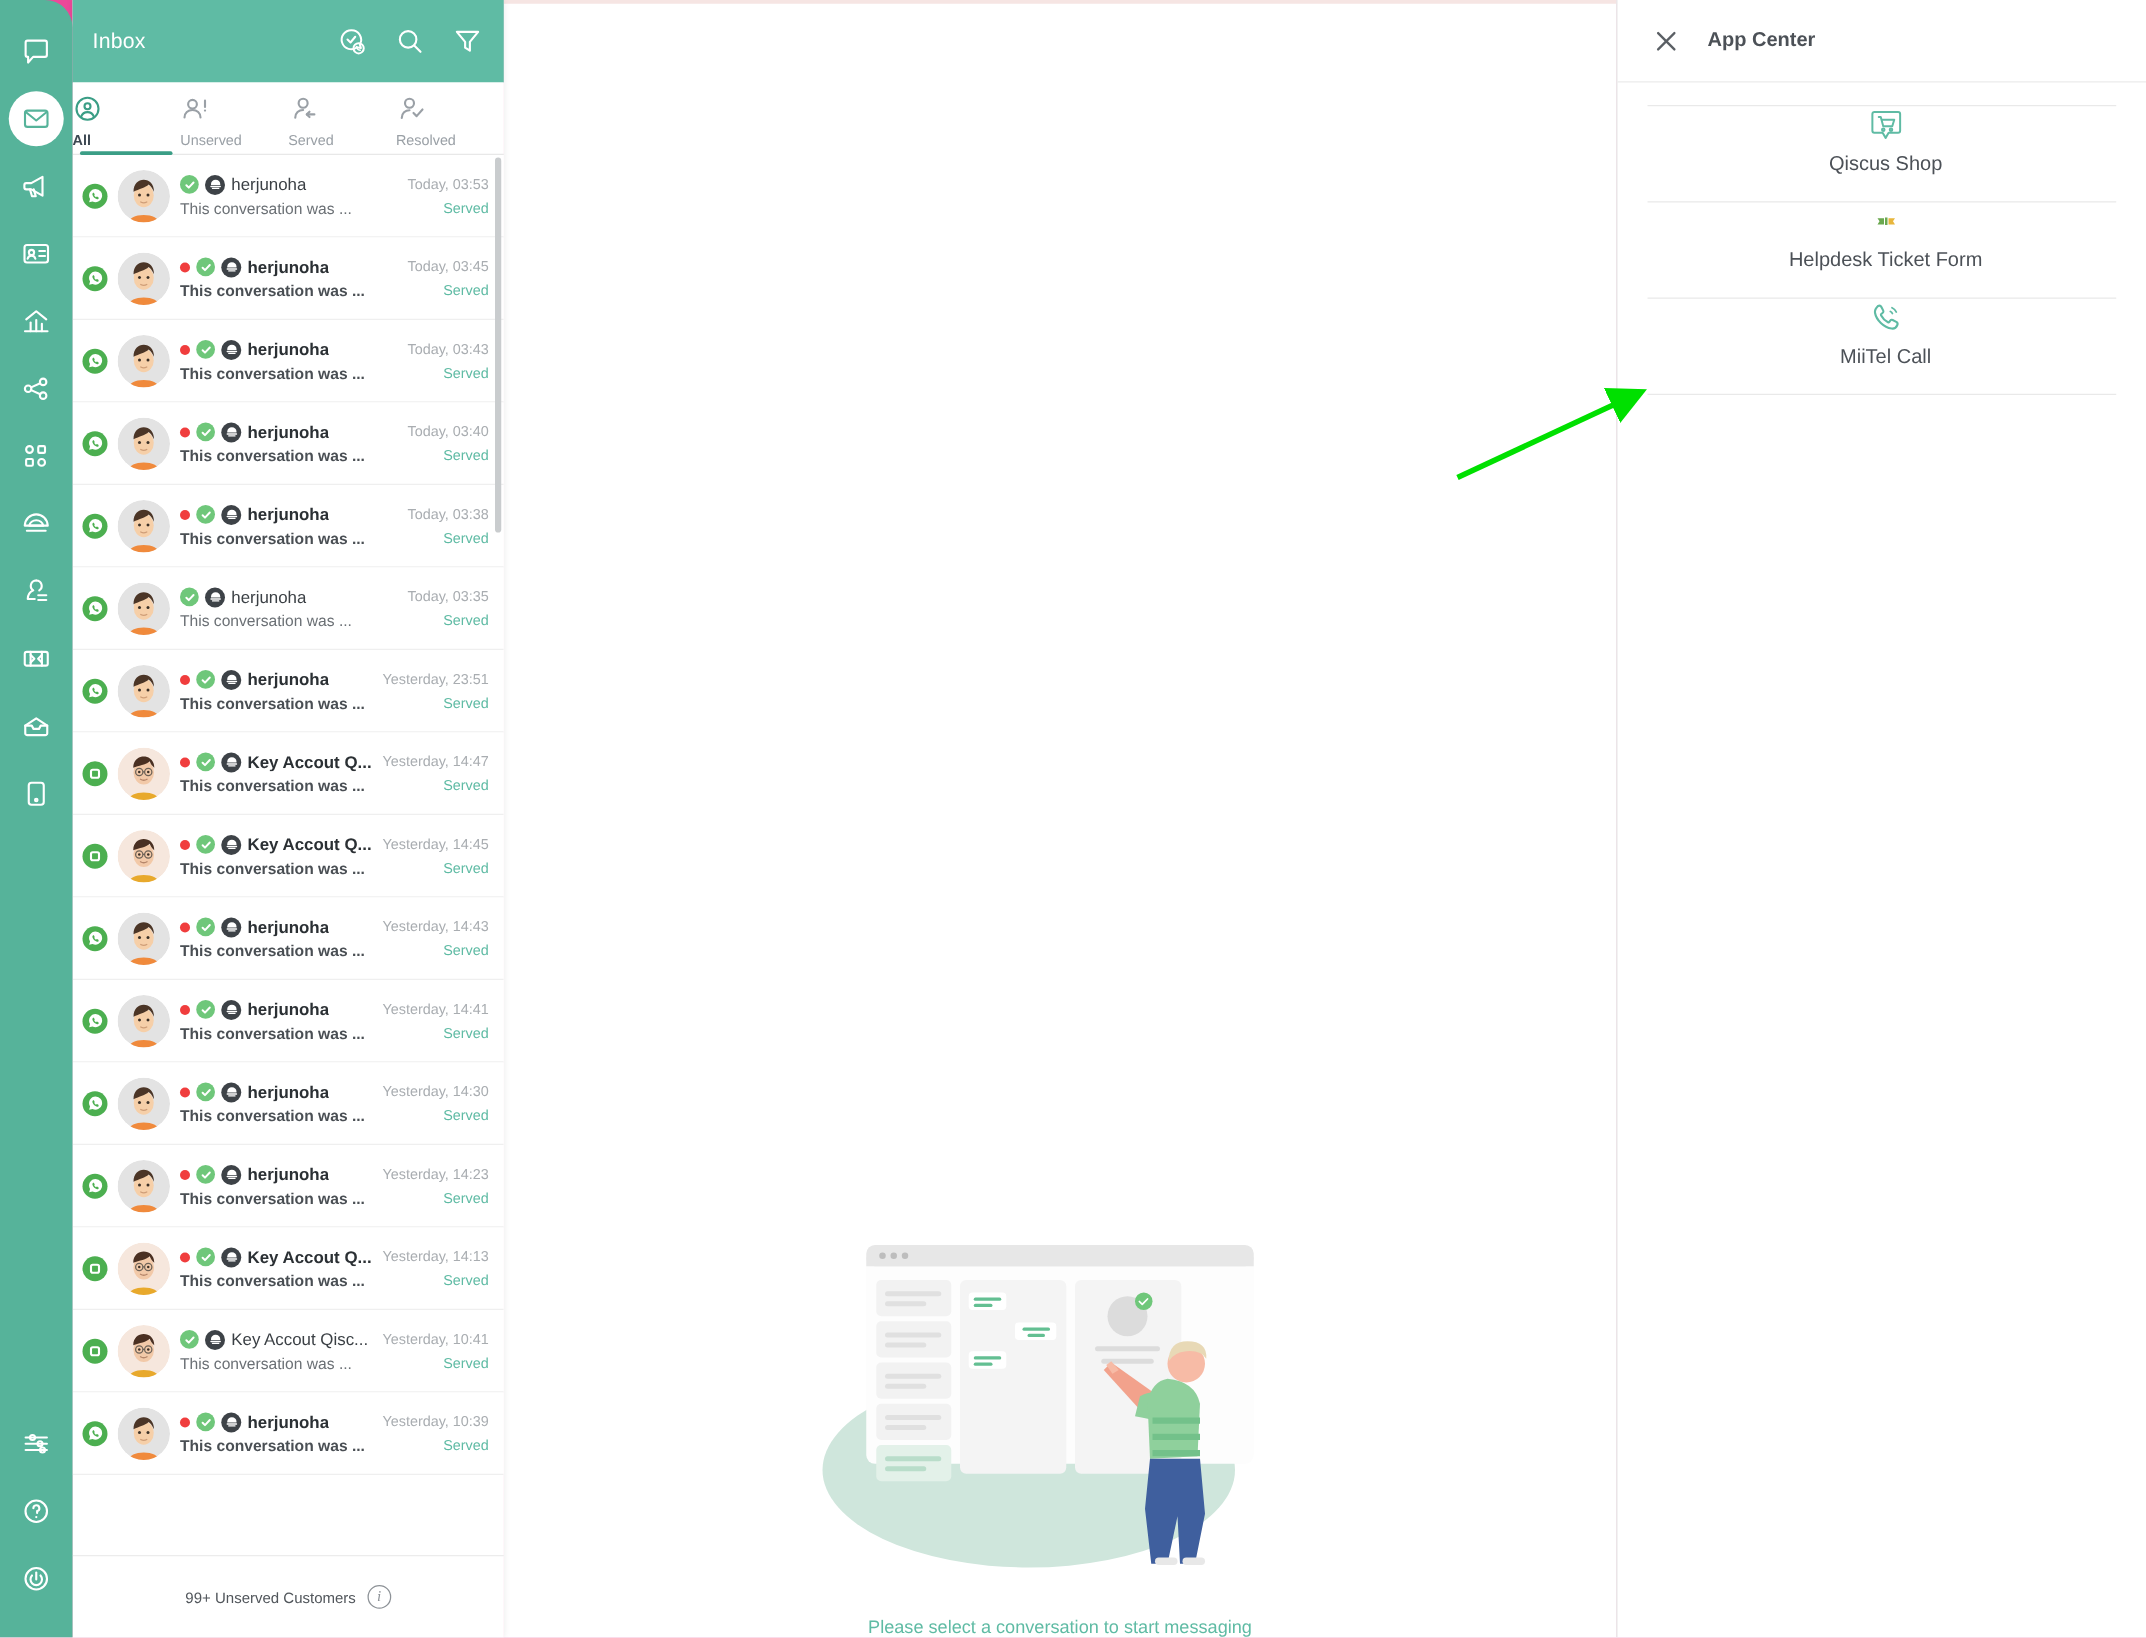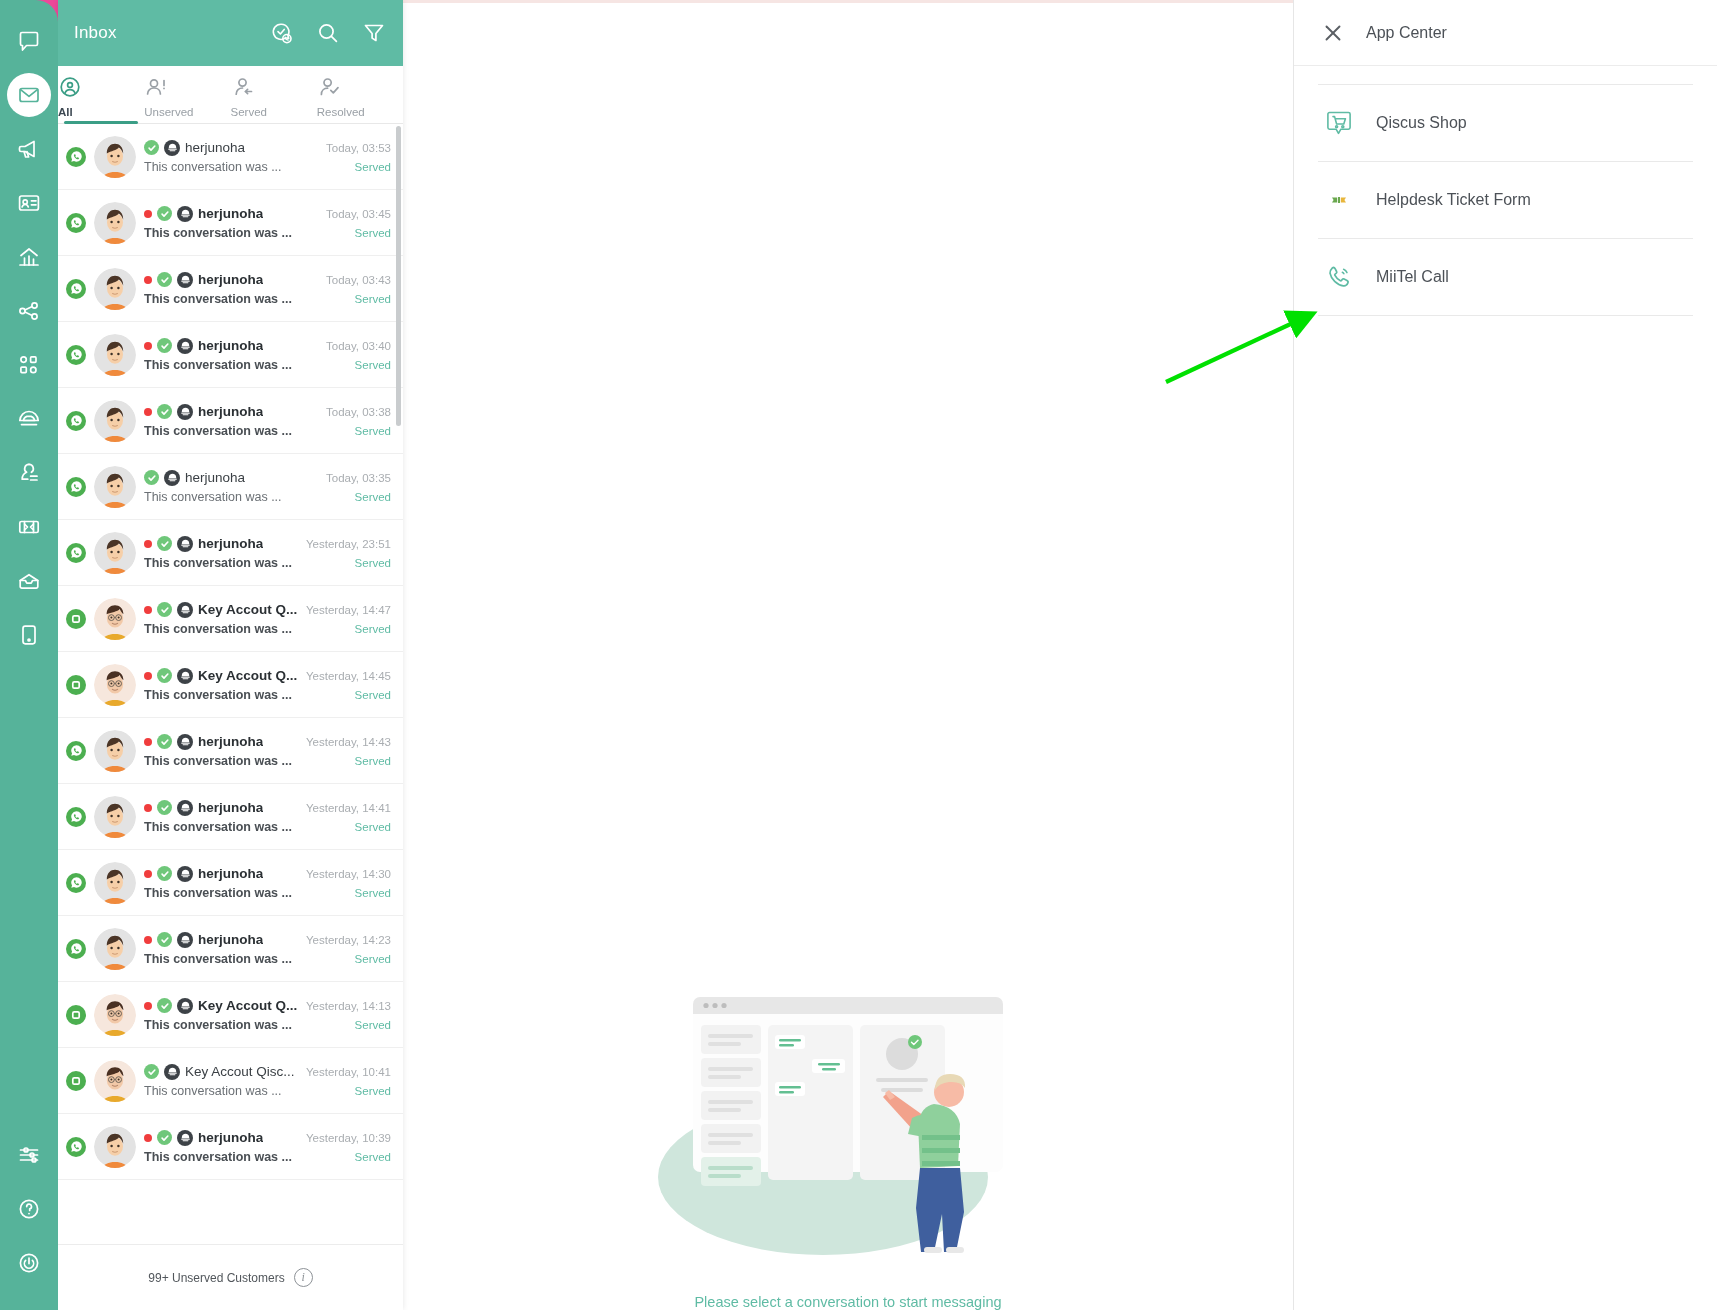--- a/index.html
+++ b/index.html
@@ -122,27 +122,27 @@
   }
   .empty-wrap { width: 420px; display:flex; flex-direction:column; align-items:center; margin-top:-30px; }
   .empty-text { margin-top: 18px; font-size: 14.5px; color: #5fbba4; }
 
   
   .appcenter {
     position: absolute; right: 0; top: 0; width: 424px; height: 1310px;
     background: #fff; border-left: 1px solid #e6e6e6; z-index: 3;
   }
   .ac-header { height: 66px; display: flex; align-items: center; gap: 22px;
-               padding: 0 28px; border-bottom: 1px solid #ececec; }
+               padding: 0 28px; border-bottom: 1px solid #ececec; font-weight: bold; }
   .ac-close { width: 22px; height: 22px; color: #5a5f64; cursor:pointer;
               display:flex; align-items:center; justify-content:center; }
   .ac-title { font-size: 16px; color: #4c5157; }
   .ac-body { padding: 18px 24px 0 24px; }
-  .ac-item { display: flex; align-items: center; gap: 22px; height: 76px;
-             cursor: pointer; padding-left: 6px; }
+  .ac-item { display: flex; align-items: center; gap: 8px; height: 76px;
+             cursor: pointer; padding-left: 6px; flex-direction: column; }
   .ac-divider { height: 1px; background: #e9e9e9; }
   .ac-ico { width: 30px; height: 30px; flex:none; display:flex; align-items:center; justify-content:center; }
   .ac-label { font-size: 16px; color: #4c5157; }
 
   
   .arrow { position: absolute; left: 1160px; top: 300px; width: 170px; height: 90px; pointer-events:none; z-index: 9; }
 </style>
 </head>
 <body>
 

